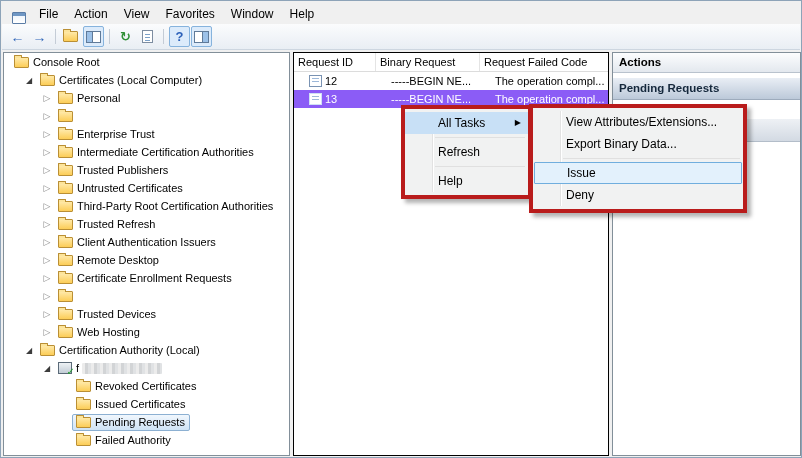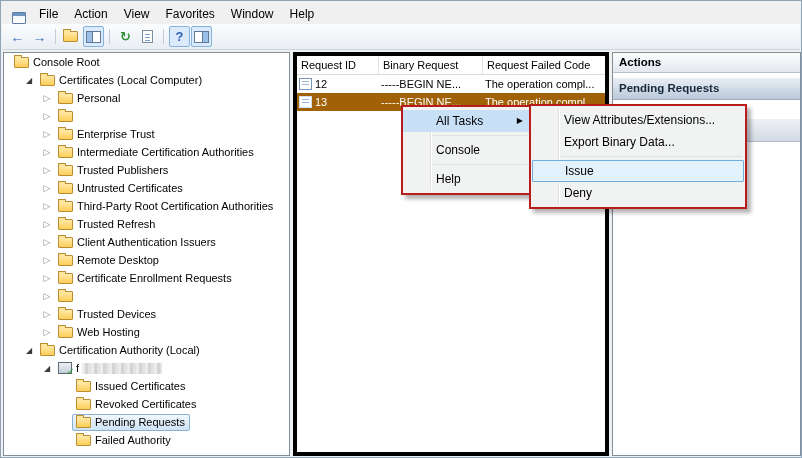--- a/index.html
+++ b/index.html
@@ -40,38 +40,38 @@
   .tree-pane{position:absolute;left:2px;top:51px;width:287px;height:404px;background:#fff;border:1px solid #828f99;overflow:hidden;padding-top:0;font-size:11px}
   .trow{height:18px;display:flex;align-items:center;white-space:nowrap}
   .exp{display:inline-block;width:14px;text-align:center;font-size:8px;color:#3c3c3c;flex:none}
   .exp.closed{color:#8a8a8a;font-size:9px}
   .t-inner{display:flex;align-items:center;height:17px;padding:0 4px 0 1px;border:1px solid transparent;border-radius:2px}
   .t-inner.selected{background:linear-gradient(#f1f7fd,#cfe3f6);border-color:#8cb0d2}
   .pl6{padding-left:6px}.pl18{padding-left:18px}.pl36{padding-left:36px}.pl68{padding-left:68px}
   .redacted{display:inline-block;width:80px;height:11px;margin-left:3px;border-radius:1px;background:repeating-linear-gradient(90deg,#ececec 0 3px,#d2d4d6 3px 6px,#e0e2e4 6px 9px);filter:blur(.6px)}
 
   
-  .list-pane{position:absolute;left:292px;top:51px;width:316px;height:404px;background:#fff;border:4px solid #000000;font-size:11px;overflow:hidden}
+  .list-pane{position:absolute;left:292px;top:51px;width:316px;height:404px;background:#fff;border:1px solid #000000;font-size:11px;overflow:hidden}
   .lheader{display:flex;height:19px;border-bottom:1px solid #dcdcdc;align-items:stretch;background:#fff}
   .hc{display:flex;align-items:center;padding:0 4px;border-right:1px solid #e4e4e4}
   .c1{width:82px;flex:none}.c2{width:104px;flex:none}.c3{flex:1}
   .hc.c3{border-right:none}
   .lrow{display:flex;height:18px;align-items:stretch}
-  .lc{display:flex;align-items:center;gap:3px;padding:0 2px;overflow:hidden;white-space:nowrap}
-  .lrow.selected{background:#a16207;color:#fff}
+  .lc{display:flex;align-items:center;gap:3px;padding:0 15px;overflow:hidden;white-space:nowrap}
+  .lrow.selected{background:#8b5cf6;color:#fff}
   .lrow.selected .req-icon{border-color:#cfe0f4}
 
   
   .actions-pane{position:absolute;left:611px;top:51px;width:189px;height:404px;background:#fff;border:1px solid #828f99;font-size:11.5px;overflow:hidden}
   .ap-header{height:20px;background:linear-gradient(#fcfdfe,#e3e8ee);border-bottom:1px solid #b9c2cd;font-weight:bold;padding:3px 6px}
   .ap-section{margin-top:4px;height:23px;background:linear-gradient(#e9eef5,#bcc9d9);border-top:1px solid #fff;border-bottom:1px solid #9dabbc;font-weight:bold;color:#15283c;padding:4px 6px}
   .ap-section2{margin-top:19px;height:23px;background:linear-gradient(#eef1f5,#d3dae3);border-bottom:1px solid #b3bdc9}
 
   
-  .ctx-menu,.sub-menu{position:absolute;background:#f1f2f2;border:2px solid #b91c1c;box-shadow:4px 4px 4px rgba(0,0,0,.3);padding:3px 0}
+  .ctx-menu,.sub-menu{position:absolute;background:#f1f2f2;border:4px solid #b91c1c;box-shadow:4px 4px 4px rgba(0,0,0,.3);padding:3px 0}
   .ctx-menu{left:400px;top:104px;width:131px;z-index:50}
   .sub-menu{left:528px;top:103px;width:218px;z-index:55}
   .ctx-menu::before,.sub-menu::before{content:"";position:absolute;left:27px;top:3px;bottom:3px;width:1px;background:#e2e2e2;z-index:0}
   .ctx-menu::after,.sub-menu::after{content:"";position:absolute;left:28px;top:3px;bottom:3px;width:1px;background:#fff;z-index:0}
   .mi{height:22px;line-height:22px;padding-left:33px;padding-right:18px;position:relative;white-space:nowrap;font-size:12px;z-index:1}
   .mi.hl{background:#c8e0f6}
   .mi.hl2{background:#e3f1fc;border:1px solid #70aede;line-height:20px;margin:0 1px;padding-left:32px;border-radius:1px}
   .mi-arrow{position:absolute;right:7px;top:0;font-size:8px;line-height:22px}
   .msep{height:1px;background:#e0e0e0;margin:3px 3px 3px 30px;position:relative;z-index:1}
 </style>
@@ -243,27 +243,27 @@
           <span class="server-ic">
             <span class="chk">✓</span>
           </span>
           <span>f</span>
           <span class="redacted"></span>
         </span>
       </div>
     <div class="trow pl68">
         <span class="t-inner">
           <span class="folder"></span>
+          <span>Revoked Certificates</span>
+        </span>
+      </div>
+    <div class="trow pl68">
+        <span class="t-inner">
+          <span class="folder"></span>
           <span>Issued Certificates</span>
-        </span>
-      </div>
-    <div class="trow pl68">
-        <span class="t-inner">
-          <span class="folder"></span>
-          <span>Revoked Certificates</span>
         </span>
       </div>
     <div class="trow pl68">
         <span class="t-inner selected">
           <span class="folder"></span>
           <span>Pending Requests</span>
         </span>
       </div>
     <div class="trow pl68">
         <span class="t-inner">
@@ -299,21 +299,21 @@
 
   <div class="actions-pane">
     <div class="ap-header">Actions</div>
     <div class="ap-section">Pending Requests</div>
     <div class="ap-section2"></div>
   </div>
 
   <div class="ctx-menu">
     <div class="mi hl"><span>All Tasks</span><span class="mi-arrow">▶</span></div>
     <div class="msep"></div>
-    <div class="mi"><span>Console</span></div>
+    <div class="mi"><span>Refresh</span></div>
     <div class="msep"></div>
     <div class="mi"><span>Help</span></div>
   </div>
 
   <div class="sub-menu">
     <div class="mi"><span>View Attributes/Extensions...</span></div>
     <div class="mi"><span>Export Binary Data...</span></div>
     <div class="msep"></div>
     <div class="mi hl2"><span>Issue</span></div>
     <div class="mi"><span>Deny</span></div>

